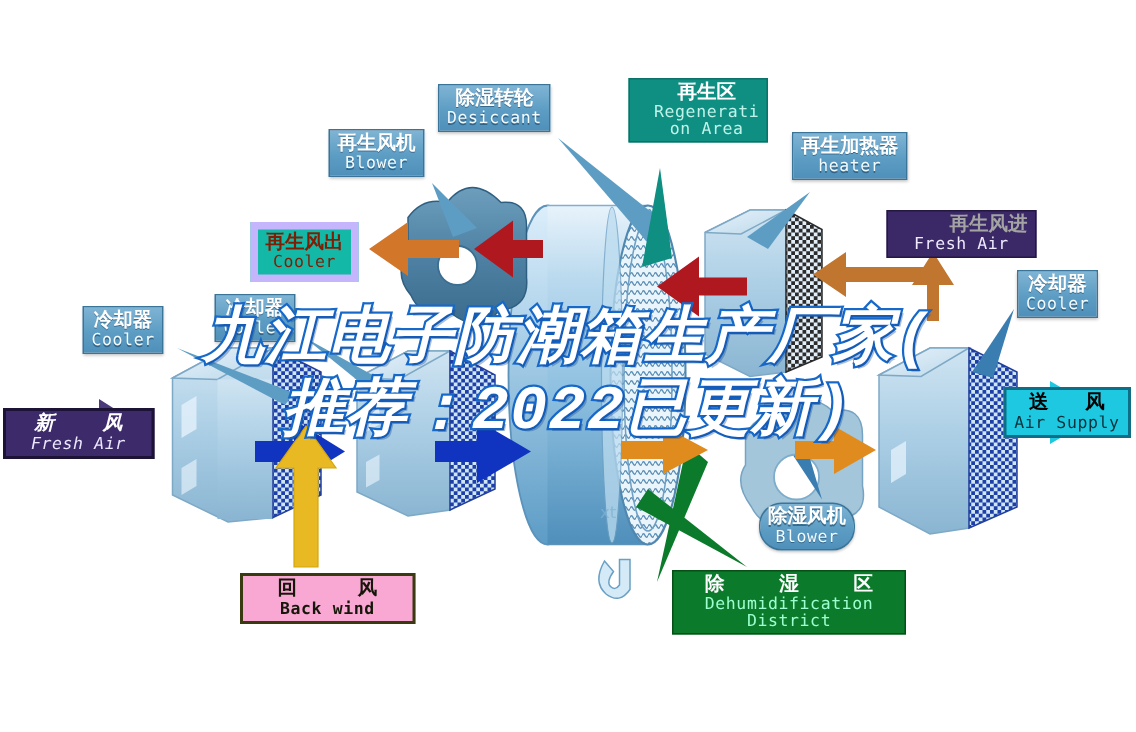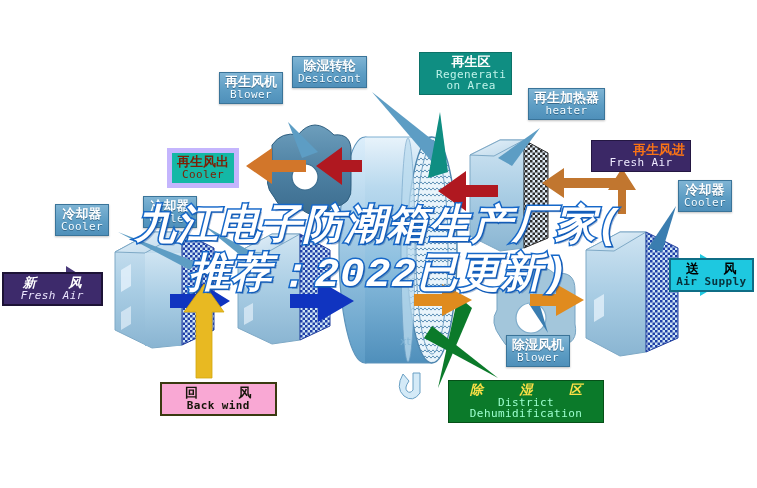--- a/index.html
+++ b/index.html
@@ -66,21 +66,21 @@
   }
   .org .cn{color:#7d1f05;}
   .org .en{color:#7d1f05;}
 
   
   .ppl{
     background:#3b2866;
     border:1px solid #241742;
     color:#ffffff;
   }
-  .ppl .cn{color:#f97316;margin-left:36px;}
+  .ppl .cn{color:#a3a3a3;margin-left:36px;}
   .ppl .en{color:#efeaff;}
 
   
   .ppl2{
     background:#3d2a6b;
     border:2px solid #1d1336;
     color:#ffffff;
     font-style:italic;
   }
   .ppl2 .cn{color:#ffffff;letter-spacing:14px;text-indent:14px;}
@@ -95,29 +95,29 @@
   .ylw .cn{color:#16160a;letter-spacing:18px;text-indent:18px;}
   .ylw .en{color:#16160a;font-weight:bold;}
 
   
   .cyn{
     background:#1ec8e0;
     border:2px solid #0f6d86;
     color:#0a2b33;
   }
   .cyn .cn{color:#000000;letter-spacing:10px;text-indent:10px;}
-  .cyn .en{color:#08323c;font-weight:bold;text-align:right;}
+  .cyn .en{color:#08323c;font-weight:normal;}
 
   
   .grn{
     background:#0b7a2a;
     border:1px solid #065018;
     color:#9dffcf;
   }
-  .grn .cn{color:#fde047;letter-spacing:16px;text-indent:16px;font-style:italic;}
+  .grn .cn{color:#ffffff;letter-spacing:16px;text-indent:16px;}
   .grn .en{color:#9dffcf;}
 
   
   #watermark{
     position:absolute;
     left:0;top:203px;
     width:757px;
     z-index:60;
     text-align:center;
     pointer-events:none;
@@ -320,21 +320,21 @@
     <g>
       <path d="M700 268 l0 -14 l36 21 l-36 21 l0 -14 l-24 0 l0 -14 Z" fill="#1ec8e0"></path>
     </g>
   </svg>
 
   <div class="lbl sk" style="left:292px;top:56px;">
     <span class="cn">除湿转轮</span>
     <span class="en">Desiccant</span>
   </div>
 
-  <div class="lbl sk" style="left:219px;top:72px;">
+  <div class="lbl sk" style="left:219px;top:86px;">
     <span class="cn">再生风机</span>
     <span class="en">Blower</span>
   </div>
 
   <div class="lbl teal" style="left:419px;top:52px;padding-left:16px;">
     <span class="cn">再生区</span>
     <span class="en">Regenerati</span>
     <span class="en">on Area</span>
   </div>
 
@@ -376,29 +376,29 @@
   <div class="lbl ylw" style="left:160px;top:382px;">
     <span class="cn">回  风</span>
     <span class="en">Back wind</span>
   </div>
 
   <div class="lbl cyn" style="left:669px;top:258px;">
     <span class="cn">送  风</span>
     <span class="en">Air Supply</span>
   </div>
 
-  <div class="lbl sk" style="left:506px;top:335px;">
+  <div class="lbl sk" style="left:506px;top:335px;border-radius:15px;">
     <span class="cn">除湿风机</span>
     <span class="en">Blower</span>
   </div>
 
   <div class="lbl grn" style="left:448px;top:380px;">
     <span class="cn">除  湿  区</span>
+    <span class="en">Dehumidification</span>
     <span class="en">District</span>
-    <span class="en">Dehumidification</span>
   </div>
 
   <div id="watermark">
     <div>九江电子防潮箱生产厂家(</div>
     <div>推荐：2022已更新)</div>
   </div>
 
 </div>
 
 </body></html>

